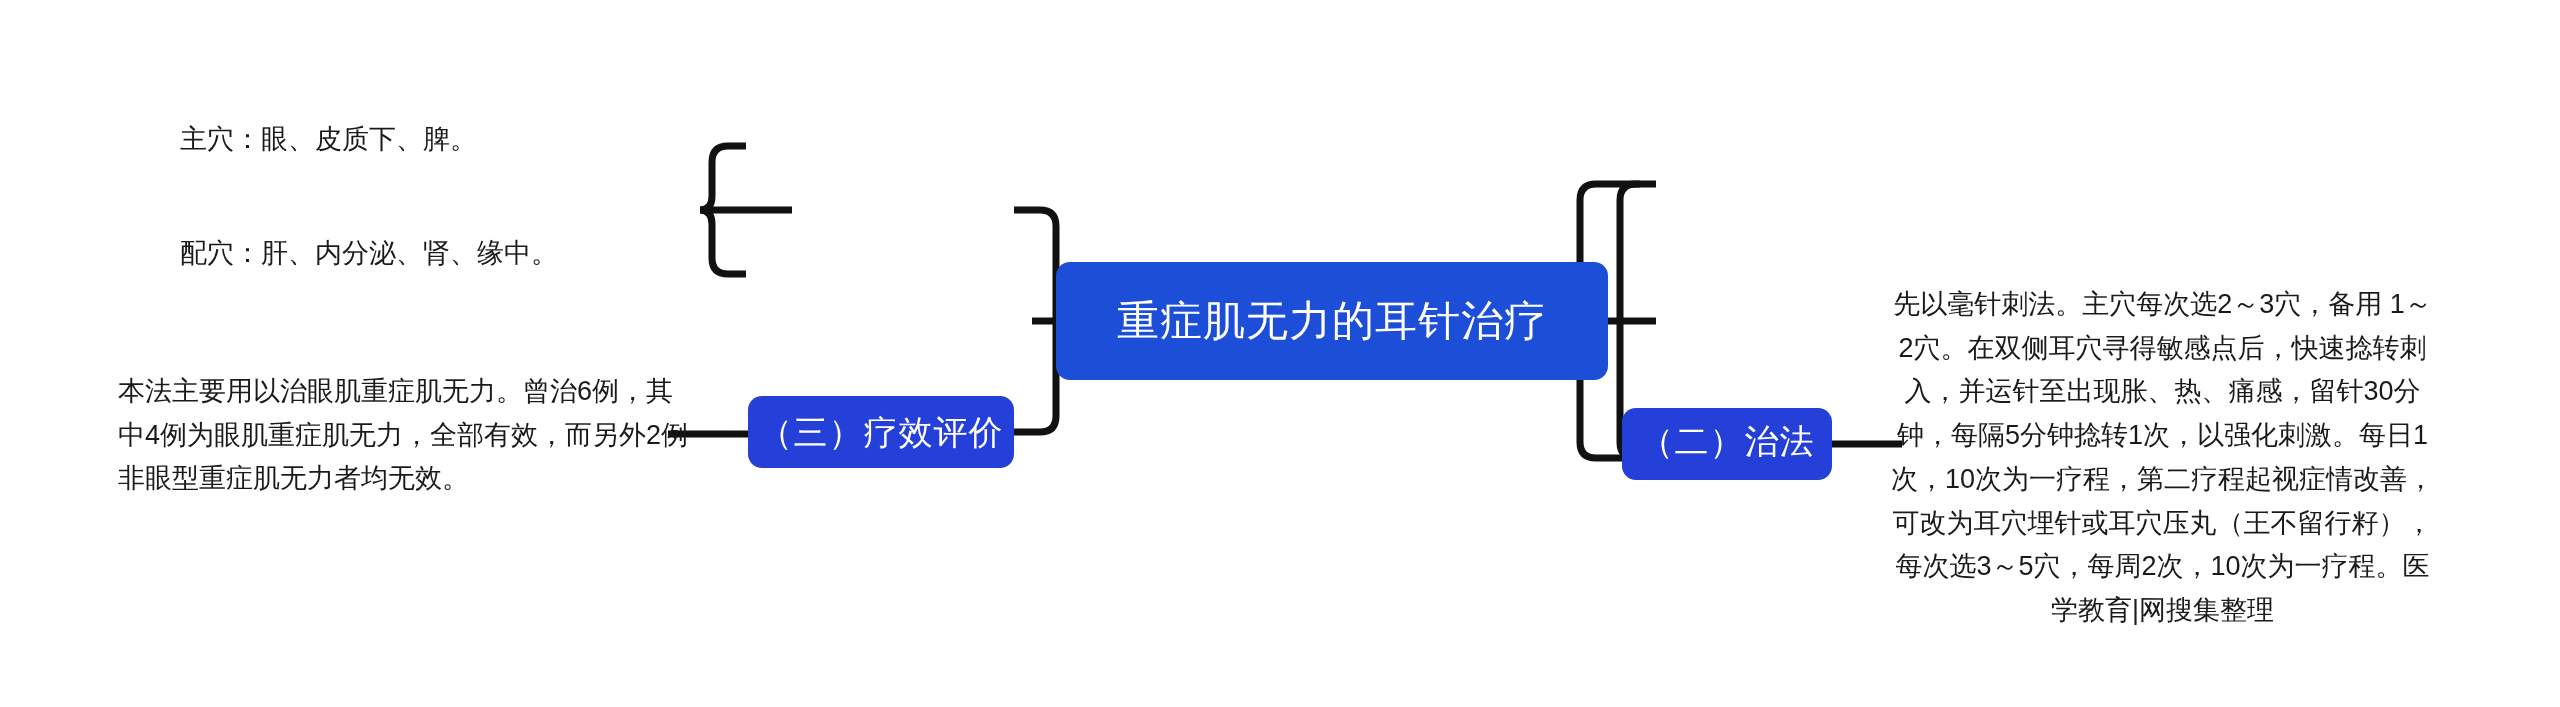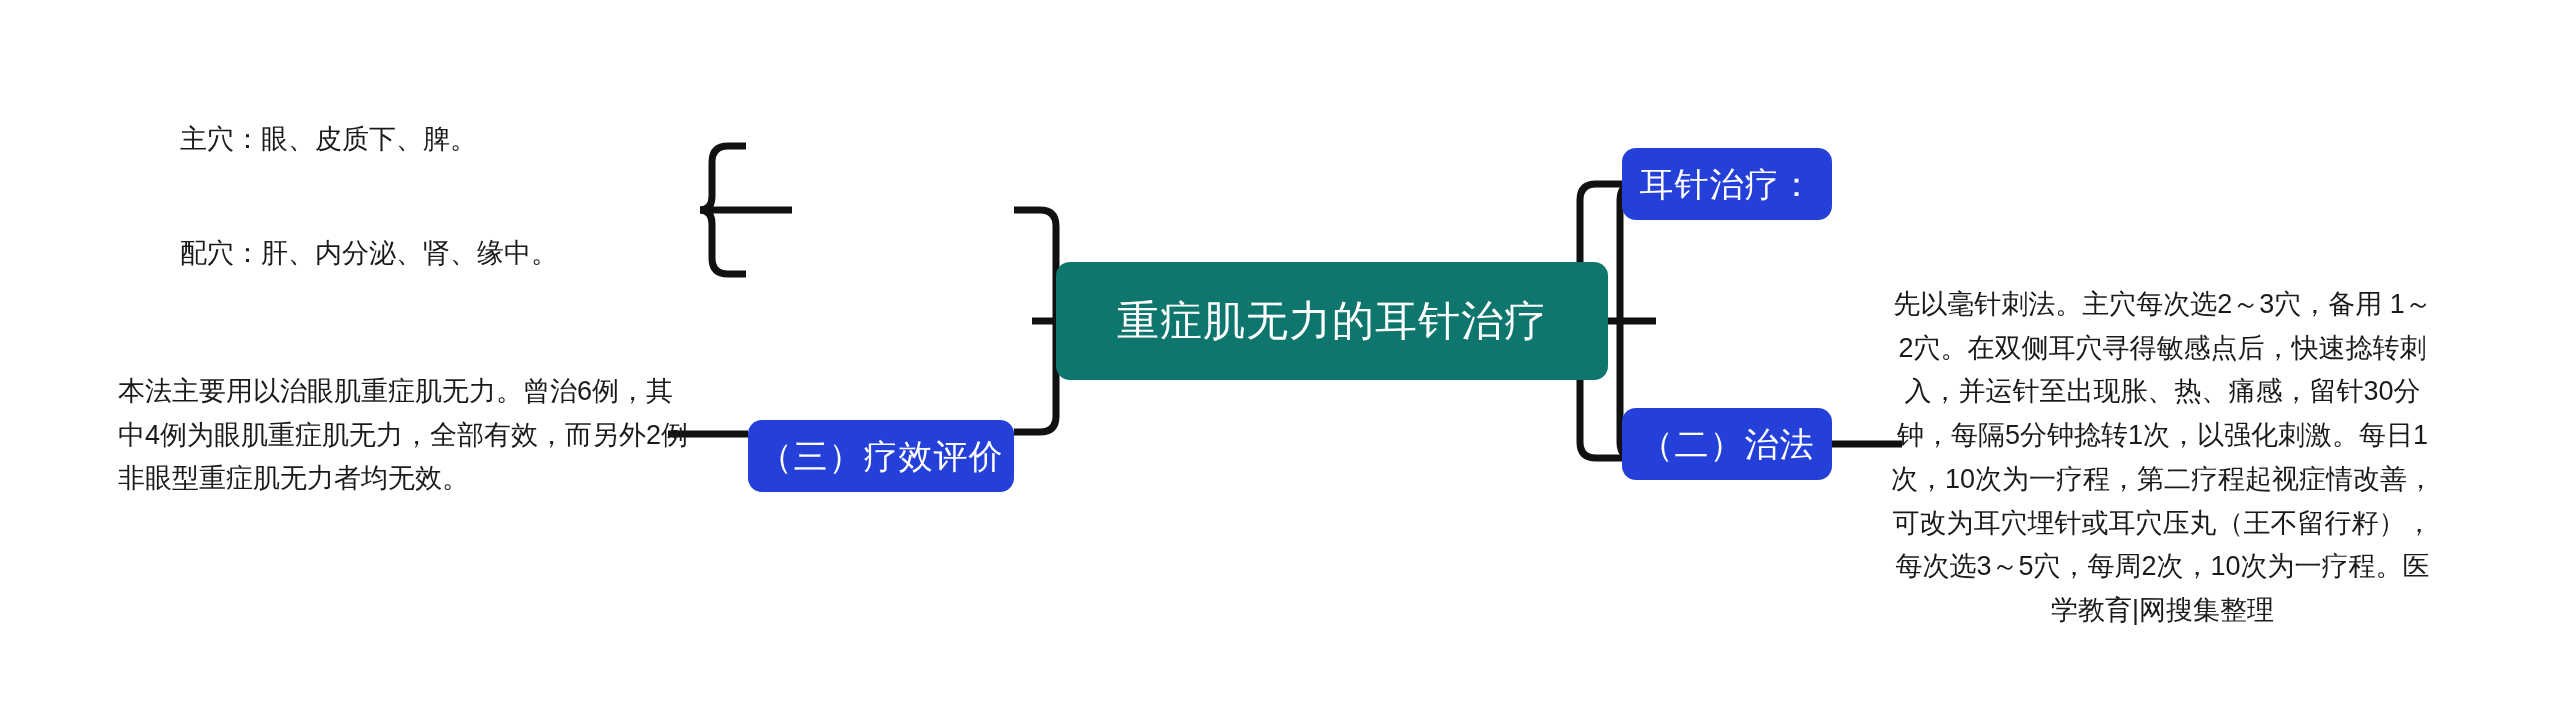--- a/index.html
+++ b/index.html
@@ -32,21 +32,21 @@
     position: absolute;
     display: flex;
     align-items: center;
     justify-content: center;
     box-sizing: border-box;
     text-align: center;
     line-height: 1.25;
     white-space: nowrap;
   }
   .node-root {
-    background: #0f766e;
+    background: #1d4ed8;
     color: #ffffff;
     border-radius: 14px;
     font-size: 42px;
     letter-spacing: 1px;
     padding: 0 26px;
   }
   .node-branch {
     background: #2440d8;
     color: #ffffff;
     border-radius: 14px;
@@ -63,23 +63,23 @@
     line-height: 1.62;
     box-sizing: border-box;
     white-space: pre-wrap;
   }
   .leaf-right  { }
   .leaf-left   { text-align: center; }
 
   
   #node-root            { left: 1056px; top: 262px; width: 552px; height: 118px; }
   #node-quxue           { left: 792px;  top: 174px; width: 222px; height: 72px;  }
-  #node-liaoxiao        { left: 748px;  top: 420px; width: 266px; height: 72px;  }
+  #node-liaoxiao        { left: 748px;  top: 396px; width: 266px; height: 72px;  }
   #node-erzhen          { left: 1622px; top: 148px; width: 210px; height: 72px;  }
-  #node-zhifa           { left: 1622px; top: 408px; width: 210px; height: 72px;  }
+  #node-zhifa           { left: 1622px; top: 408px; width: 210px; height: 72px; font-family: Liberation Mono, monospace;  }
 
   #leaf-zhuxue          { left: 180px;  top: 118px; width: 566px; }
   #leaf-peixue          { left: 180px;  top: 232px; width: 566px; }
   #leaf-liaoxiao-body   { left: 118px;  top: 370px; width: 578px; }
   #leaf-zhifa-body      { left: 1890px; top: 283px; width: 545px; }
 </style>
 </head>
 <body>
 
 <div id="mindmap-canvas">
@@ -110,23 +110,20 @@
 
   <div class="node node-root" id="node-root">
     <span>重症肌无力的耳针治疗</span>
   </div>
 
 
   <div class="node node-branch" id="node-liaoxiao">
     <span>（三）疗效评价</span>
   </div>
 
-  <div class="node node-branch" id="node-erzhen">
-    <span>耳针治疗：</span>
-  </div>
 
   <div class="node node-branch" id="node-zhifa">
     <span>（二）治法</span>
   </div>
 
   <div class="leaf-text leaf-right" id="leaf-zhuxue">主穴：眼、皮质下、脾。</div>
 
   <div class="leaf-text leaf-right" id="leaf-peixue">配穴：肝、内分泌、肾、缘中。</div>
 
   <div class="leaf-text leaf-right" id="leaf-liaoxiao-body">本法主要用以治眼肌重症肌无力。曾治6例，其中4例为眼肌重症肌无力，全部有效，而另外2例非眼型重症肌无力者均无效。</div>

